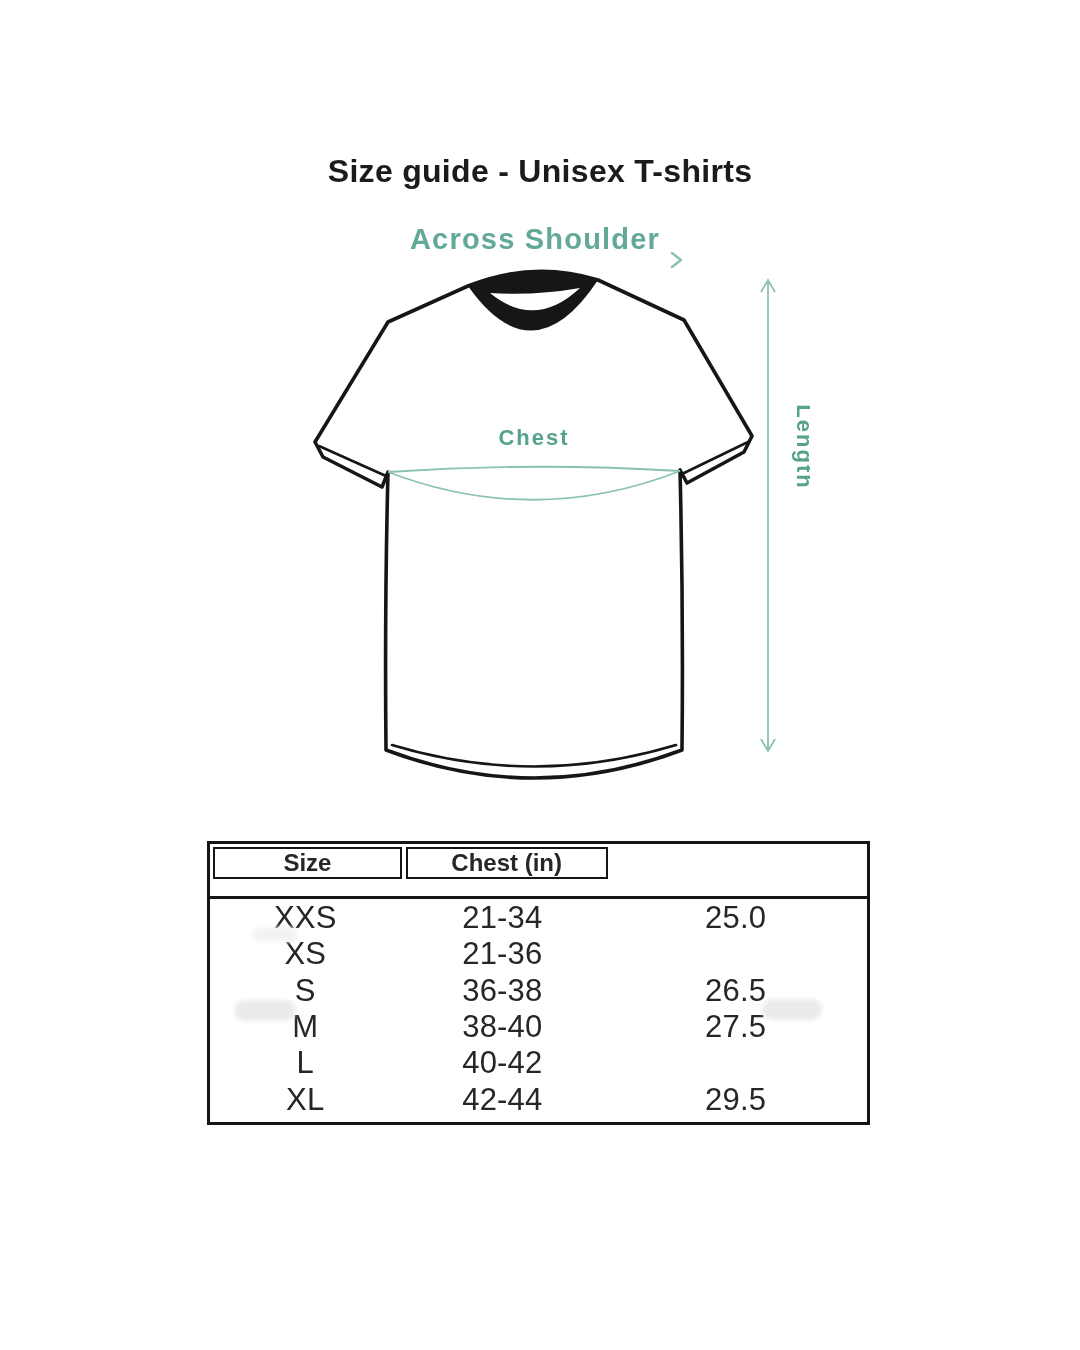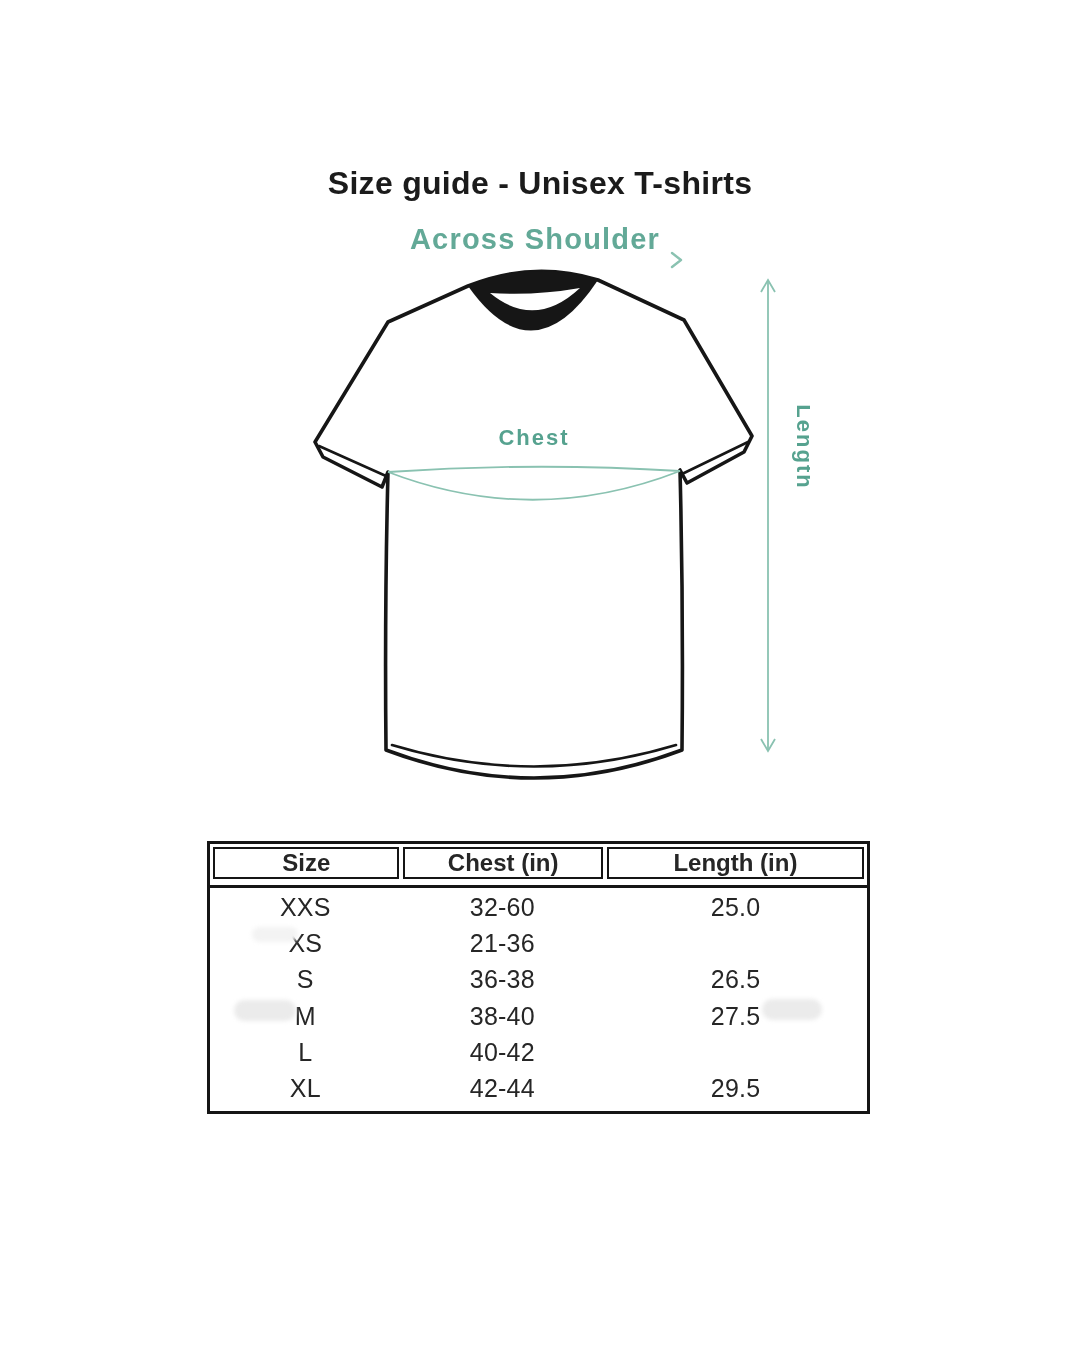--- a/index.html
+++ b/index.html
@@ -13,21 +13,20 @@
     width:1080px;height:1350px;
     background:#ffffff;
     overflow:hidden;
     font-family:"Liberation Sans", sans-serif;
   }
   .page-title{
     position:absolute;left:0;top:153px;width:1080px;
     text-align:center;
     font-size:32px;font-weight:700;color:#1b1b1b;
     letter-spacing:.3px;
-    margin-top:12px;
   }
   .shoulder-label{
     position:absolute;left:300px;top:223px;width:470px;
     text-align:center;
     font-size:29px;font-weight:600;letter-spacing:1.2px;
     color:var(--teal-label);
     opacity:.92;
   }
   .diagram-svg{position:absolute;left:300px;top:250px;}
   .diagram-svg text{
@@ -44,39 +43,39 @@
 
   .size-table{
     position:absolute;left:207px;top:841px;width:663px;
     box-sizing:border-box;
     border:3px solid #151515;
     background:transparent;
     color:#262626;
   }
   .thead{
     display:flex;gap:4px;
-    padding:3px 3px 4px 3px;
+    padding:3px 3px 15px 3px;
     border-bottom:3px solid #151515;
   }
   .th{
     box-sizing:border-box;
     border:2.5px solid #151515;
     height:32px;margin-bottom:2px;
     display:flex;align-items:center;justify-content:center;
     font-size:24px;font-weight:700;
   }
   .col1{width:29%;}
   .col2{width:31%;}
   .col3{width:40%;}
   .tbody{padding:1px 0 4px 0;}
   .trow{display:flex;height:36.3px;align-items:center;}
   .td{
     box-sizing:border-box;
     text-align:center;
-    font-size:25px;font-weight:400;
+    font-size:31px;font-weight:400;
     letter-spacing:.2px;
   }
   .smudge{
     position:absolute;border-radius:12px;
     filter:blur(2px);
     pointer-events:none;
   }
   .smudge-a{left:252px;top:927px;width:46px;height:15px;background:#f3f3f3;}
   .smudge-b{left:234px;top:1000px;width:62px;height:21px;background:#ebebeb;}
   .smudge-c{left:762px;top:999px;width:60px;height:21px;background:#ebebeb;}
@@ -115,26 +114,25 @@
     <path class="measure-chevron" d="M372,3 L381,10 L372,17"></path>
 
     <text x="234" y="195" text-anchor="middle">Chest</text>
     <text transform="translate(497,197) rotate(90)" x="0" y="0" text-anchor="middle">Length</text>
   </svg>
 
   <div class="size-table">
     <div class="thead">
       <div class="th col1">Size</div>
       <div class="th col2">Chest (in)</div>
-      <div class="th col3">Length (in)</div>
     </div>
     <div class="tbody">
   <div class="trow">
     <div class="td col1">XXS</div>
-    <div class="td col2">32-60</div>
+    <div class="td col2">21-34</div>
     <div class="td col3">25.0</div>
   </div>
 
   <div class="trow">
     <div class="td col1">XS</div>
     <div class="td col2">21-36</div>
   </div>
 
   <div class="trow">
     <div class="td col1">S</div>

